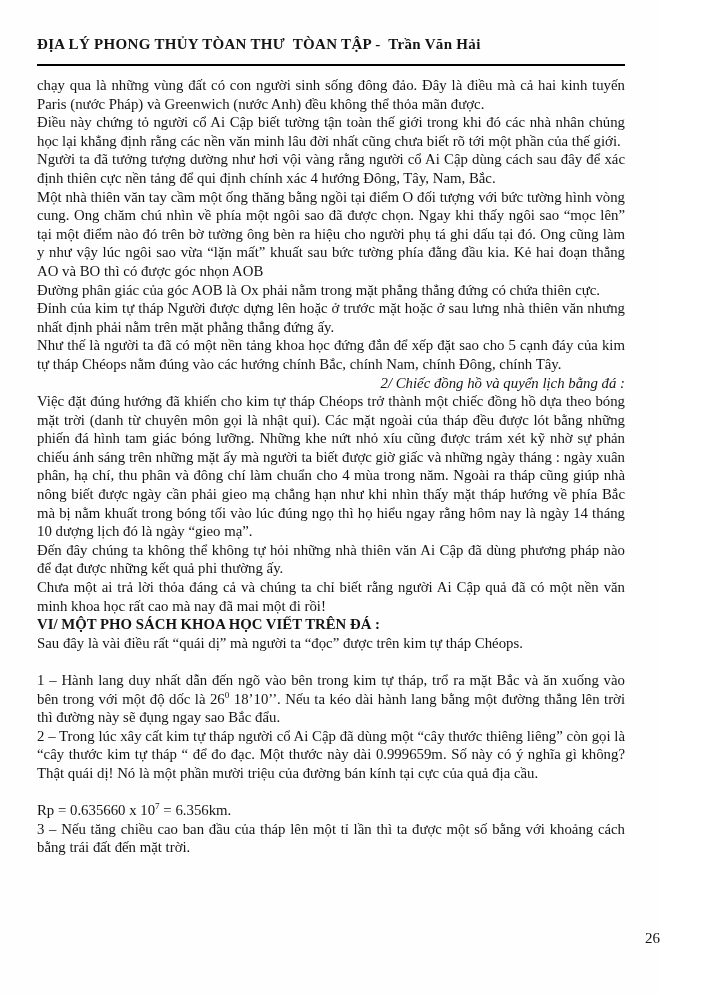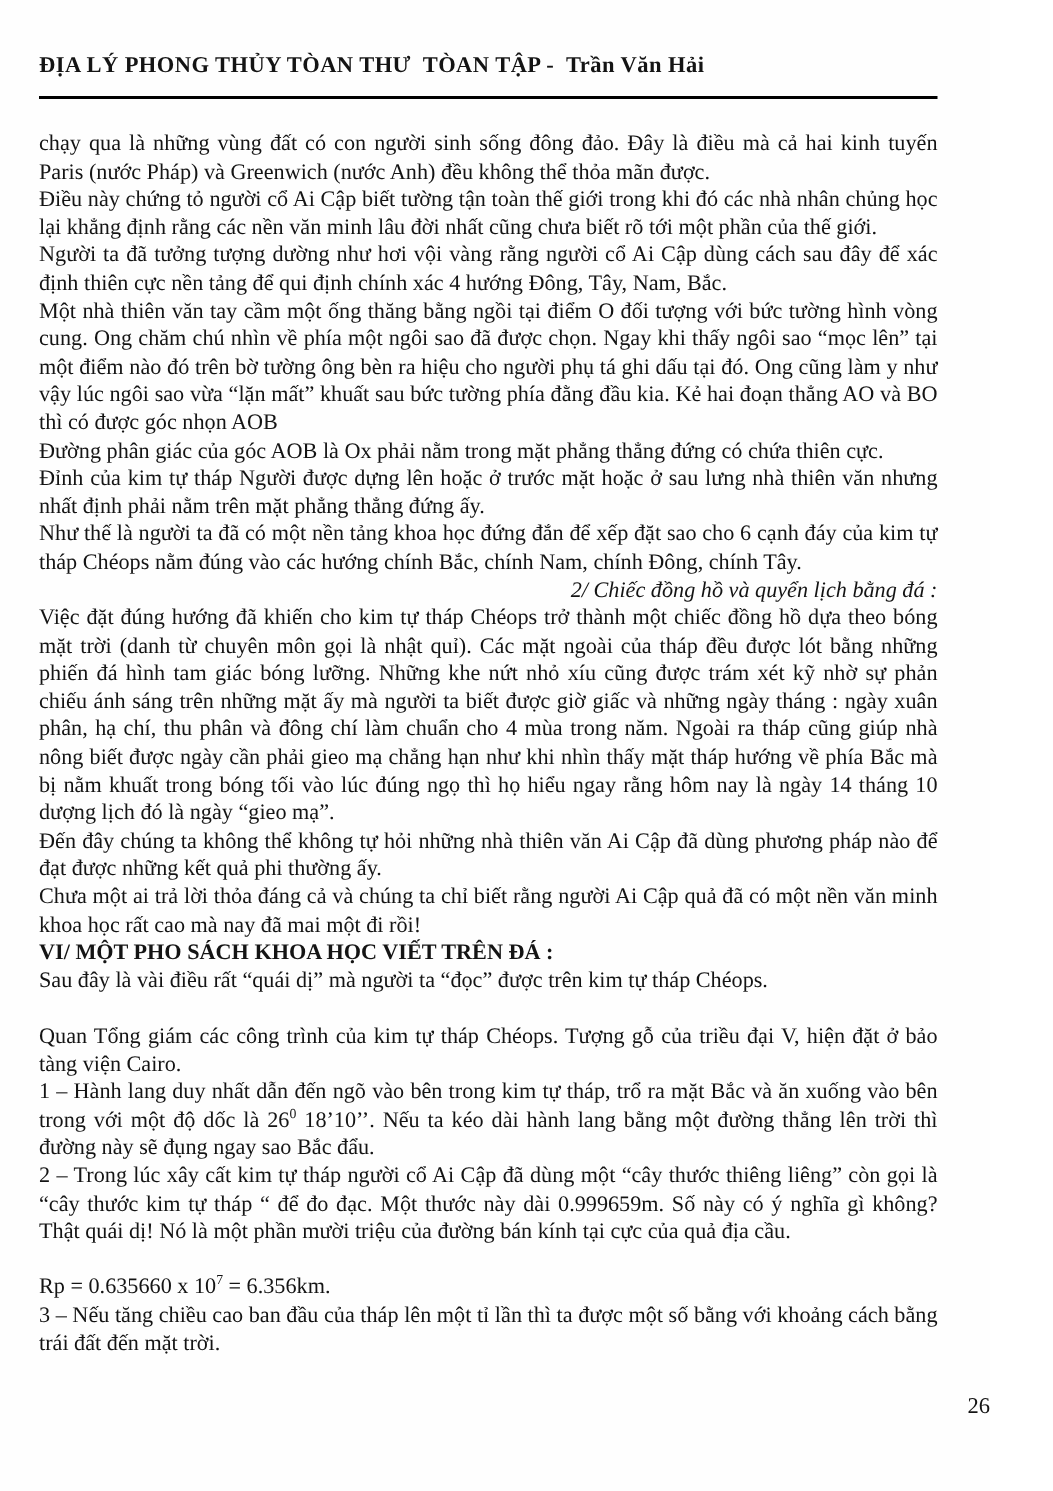--- a/index.html
+++ b/index.html
@@ -1,38 +1,38 @@
 <!DOCTYPE html>
 <html lang="vi"><head>
 <meta charset="utf-8">
 <style>
   html,body{margin:0;padding:0;background:#ffffff;}
   .page{
     width:660px;height:994px;
     background:#fefefe;
     position:relative;
     box-sizing:border-box;
-    padding:36px 35px 0 26px;
+    padding:36px 35px 0 37px;
     font-family:"Liberation Serif","DejaVu Serif",serif;
     color:#141414;
     overflow:hidden;
   }
   .header-title{
     font-weight:700;
     font-size:15px;
     letter-spacing:0.3px;
     white-space:pre-wrap;
   }
   .header-rule{
     height:2px;
     background:#000;
     margin-top:11px;
   }
   .doc-body{
-    margin-top:21px;
+    margin-top:10px;
     font-size:14.8px;
     line-height:18.6px;
     text-align:justify;
   }
   .para{margin:0;padding:0;}
   .para.heading{font-weight:700;text-align:left;}
   .para.subheading{text-align:right;font-style:italic;}
   .para.spacer{min-height:18.6px;}
   .para sup{font-size:0.62em;line-height:0;vertical-align:super;}
   .footer{
@@ -52,29 +52,28 @@
     <div class="header-rule"></div>
   </div>
 
   <div class="doc-body">
       <p class="para body"><span>chạy qua là những vùng đất có con người sinh sống đông đảo. Đây là điều mà cả hai kinh tuyến Paris (nước Pháp) và Greenwich (nước Anh) đều không thể thỏa mãn được.</span></p>
       <p class="para body"><span>Điều này chứng tỏ người cổ Ai Cập biết tường tận toàn thế giới trong khi đó các nhà nhân chủng học lại khẳng định rằng các nền văn minh lâu đời nhất cũng chưa biết rõ tới một phần của thế giới.</span></p>
       <p class="para body"><span>Người ta đã tưởng tượng dường như hơi vội vàng rằng người cổ Ai Cập dùng cách sau đây để xác định thiên cực nền tảng để qui định chính xác 4 hướng Đông, Tây, Nam, Bắc.</span></p>
       <p class="para body"><span>Một nhà thiên văn tay cầm một ống thăng bằng ngồi tại điểm O đối tượng với bức tường hình vòng cung. Ong chăm chú nhìn về phía một ngôi sao đã được chọn. Ngay khi thấy ngôi sao “mọc lên” tại một điểm nào đó trên bờ tường ông bèn ra hiệu cho người phụ tá ghi dấu tại đó. Ong cũng làm y như vậy lúc ngôi sao vừa “lặn mất” khuất sau bức tường phía đằng đầu kia. Kẻ hai đoạn thẳng AO và BO thì có được góc nhọn AOB</span></p>
       <p class="para body"><span>Đường phân giác của góc AOB là Ox phải nằm trong mặt phẳng thẳng đứng có chứa thiên cực.</span></p>
       <p class="para body"><span>Đỉnh của kim tự tháp Người được dựng lên hoặc ở trước mặt hoặc ở sau lưng nhà thiên văn nhưng nhất định phải nằm trên mặt phẳng thẳng đứng ấy.</span></p>
-      <p class="para body"><span>Như thế là người ta đã có một nền tảng khoa học đứng đắn để xếp đặt sao cho 6 cạnh đáy của kim tự tháp Chéops nằm đúng vào các hướng chính Bắc, chính Nam, chính Đông, chính Tây.</span></p>
+      <p class="para body"><span>Như thế là người ta đã có một nền tảng khoa học đứng đắn để xếp đặt sao cho 5 cạnh đáy của kim tự tháp Chéops nằm đúng vào các hướng chính Bắc, chính Nam, chính Đông, chính Tây.</span></p>
       <p class="para subheading"><span>&nbsp;2/ Chiếc đồng hồ và quyển lịch bằng đá :</span></p>
       <p class="para body"><span>Việc đặt đúng hướng đã khiến cho kim tự tháp Chéops trở thành một chiếc đồng hồ dựa theo bóng mặt trời (danh từ chuyên môn gọi là nhật quỉ). Các mặt ngoài của tháp đều được lót bằng những phiến đá hình tam giác bóng lưỡng. Những khe nứt nhỏ xíu cũng được trám xét kỹ nhờ sự phản chiếu ánh sáng trên những mặt ấy mà người ta biết được giờ giấc và những ngày tháng : ngày xuân phân, hạ chí, thu phân và đông chí làm chuẩn cho 4 mùa trong năm. Ngoài ra tháp cũng giúp nhà nông biết được ngày cần phải gieo mạ chẳng hạn như khi nhìn thấy mặt tháp hướng về phía Bắc mà bị nằm khuất trong bóng tối vào lúc đúng ngọ thì họ hiểu ngay rằng hôm nay là ngày 14 tháng 10 dượng lịch đó là ngày “gieo mạ”.</span></p>
       <p class="para body"><span>Đến đây chúng ta không thể không tự hỏi những nhà thiên văn Ai Cập đã dùng phương pháp nào để đạt được những kết quả phi thường ấy.</span></p>
       <p class="para body"><span>Chưa một ai trả lời thỏa đáng cả và chúng ta chỉ biết rằng người Ai Cập quả đã có một nền văn minh khoa học rất cao mà nay đã mai một đi rồi!</span></p>
       <p class="para heading"><span>VI/ MỘT PHO SÁCH KHOA HỌC VIẾT TRÊN ĐÁ :</span></p>
       <p class="para body"><span>Sau đây là vài điều rất “quái dị” mà người ta “đọc” được trên kim tự tháp Chéops.</span></p>
       <p class="para spacer">&nbsp;</p>
-      <p class="para body"><span>Quan Tổng giám các công trình của kim tự tháp Chéops. Tượng gỗ của triều đại V, hiện đặt ở bảo tàng viện Cairo.</span></p>
       <p class="para body"><span>1 – Hành lang duy nhất dẫn đến ngõ vào bên trong kim tự tháp, trổ ra mặt Bắc và ăn xuống vào bên trong với một độ dốc là 26</span><sup>0</sup><span> 18’10’’. Nếu ta kéo dài hành lang bằng một đường thẳng lên trời thì đường này sẽ đụng ngay sao Bắc đẩu.</span></p>
       <p class="para body"><span>2 – Trong lúc xây cất kim tự tháp người cổ Ai Cập đã dùng một “cây thước thiêng liêng” còn gọi là “cây thước kim tự tháp “ để đo đạc. Một thước này dài 0.999659m. Số này có ý nghĩa gì không? Thật quái dị! Nó là một phần mười triệu của đường bán kính tại cực của quả địa cầu.</span></p>
       <p class="para spacer">&nbsp;</p>
       <p class="para body"><span>Rp = 0.635660 x 10</span><sup>7</sup><span> = 6.356km.</span></p>
       <p class="para body"><span>3 – Nếu tăng chiều cao ban đầu của tháp lên một tỉ lần thì ta được một số bằng với khoảng cách bằng trái đất đến mặt trời.</span></p>
     </div>
 
   <div class="footer">
     <span>26</span>
   </div>

